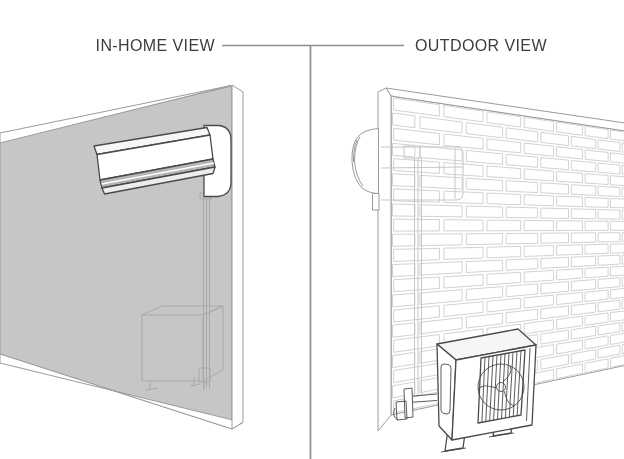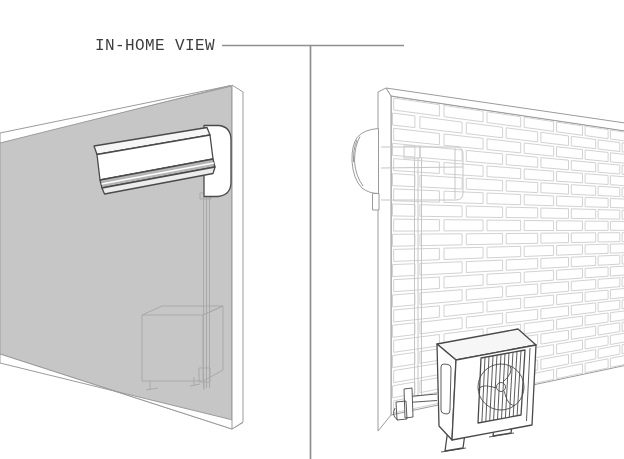--- a/index.html
+++ b/index.html
@@ -1,19 +1,19 @@
 <!DOCTYPE html>
 <html style="--background: #ffffff; --text: #3d3d3d; --divider-line: #8f8f8f; --outline-dark: #4a4a4a; --outline-mid: #9b9b9b; --wall-gray: #c6c6c6; --vent-gray: #b5b5b5; --brick-line: #d2d2d2; --ghost-on-gray: #a9a9a9; --ghost-on-white: #c6c6c6;"><head>
 <meta charset="utf-8">
 <style>
   html,body{margin:0;padding:0;background:#fff;}
   .canvas{
     position:relative;width:624px;height:459px;overflow:hidden;
     background:var(--background,#fff);
-    font-family:Liberation Mono, monospace;
+    font-family:Liberation Sans, sans-serif;
   }
   .scene-svg{position:absolute;left:0;top:0;}
   .view-label{
     position:absolute;top:37px;font-size:16px;line-height:18px;
     letter-spacing:.4px;color:var(--text,#3d3d3d);white-space:nowrap;
   }
   .view-label.left{right:409px;}
   .view-label.right{left:415px;}
 
   
@@ -114,13 +114,14 @@
       </g>
     </g>
 
     <g>
       <path class="divider" d="M222,45.5 L404,45.5"></path>
       <path class="divider" d="M310.5,45.5 L310.5,459"></path>
     </g>
   </svg>
 
   <div class="view-label left">IN-HOME VIEW</div>
+  <div class="view-label right">OUTDOOR VIEW</div>
 </div>
 
 </body></html>

